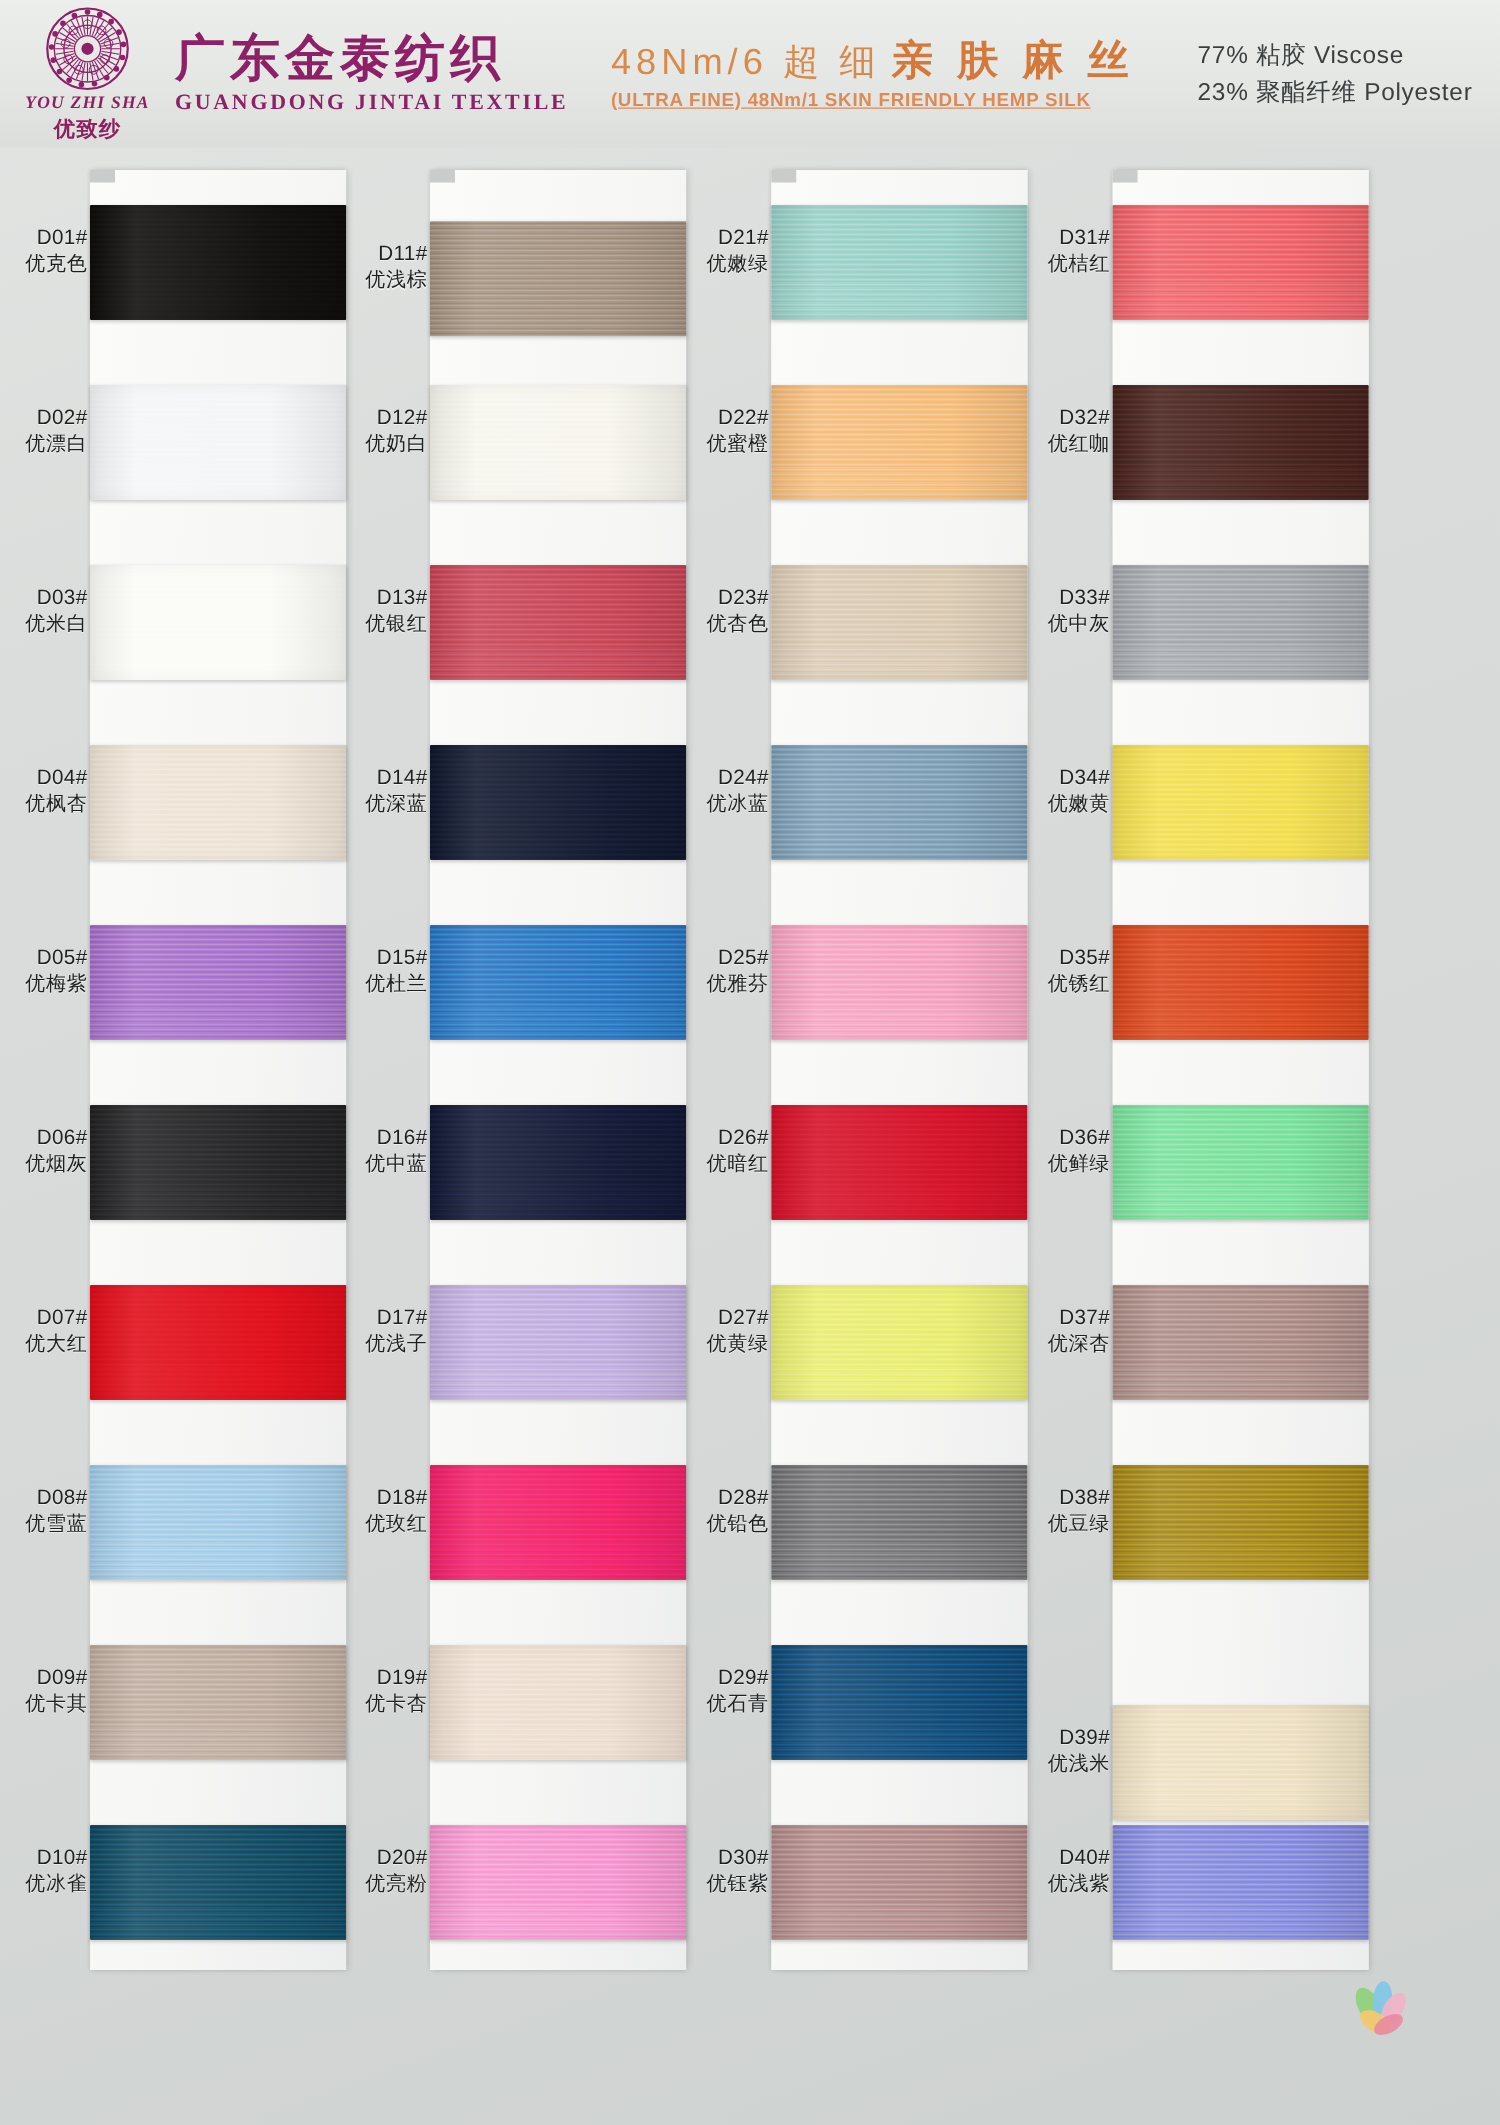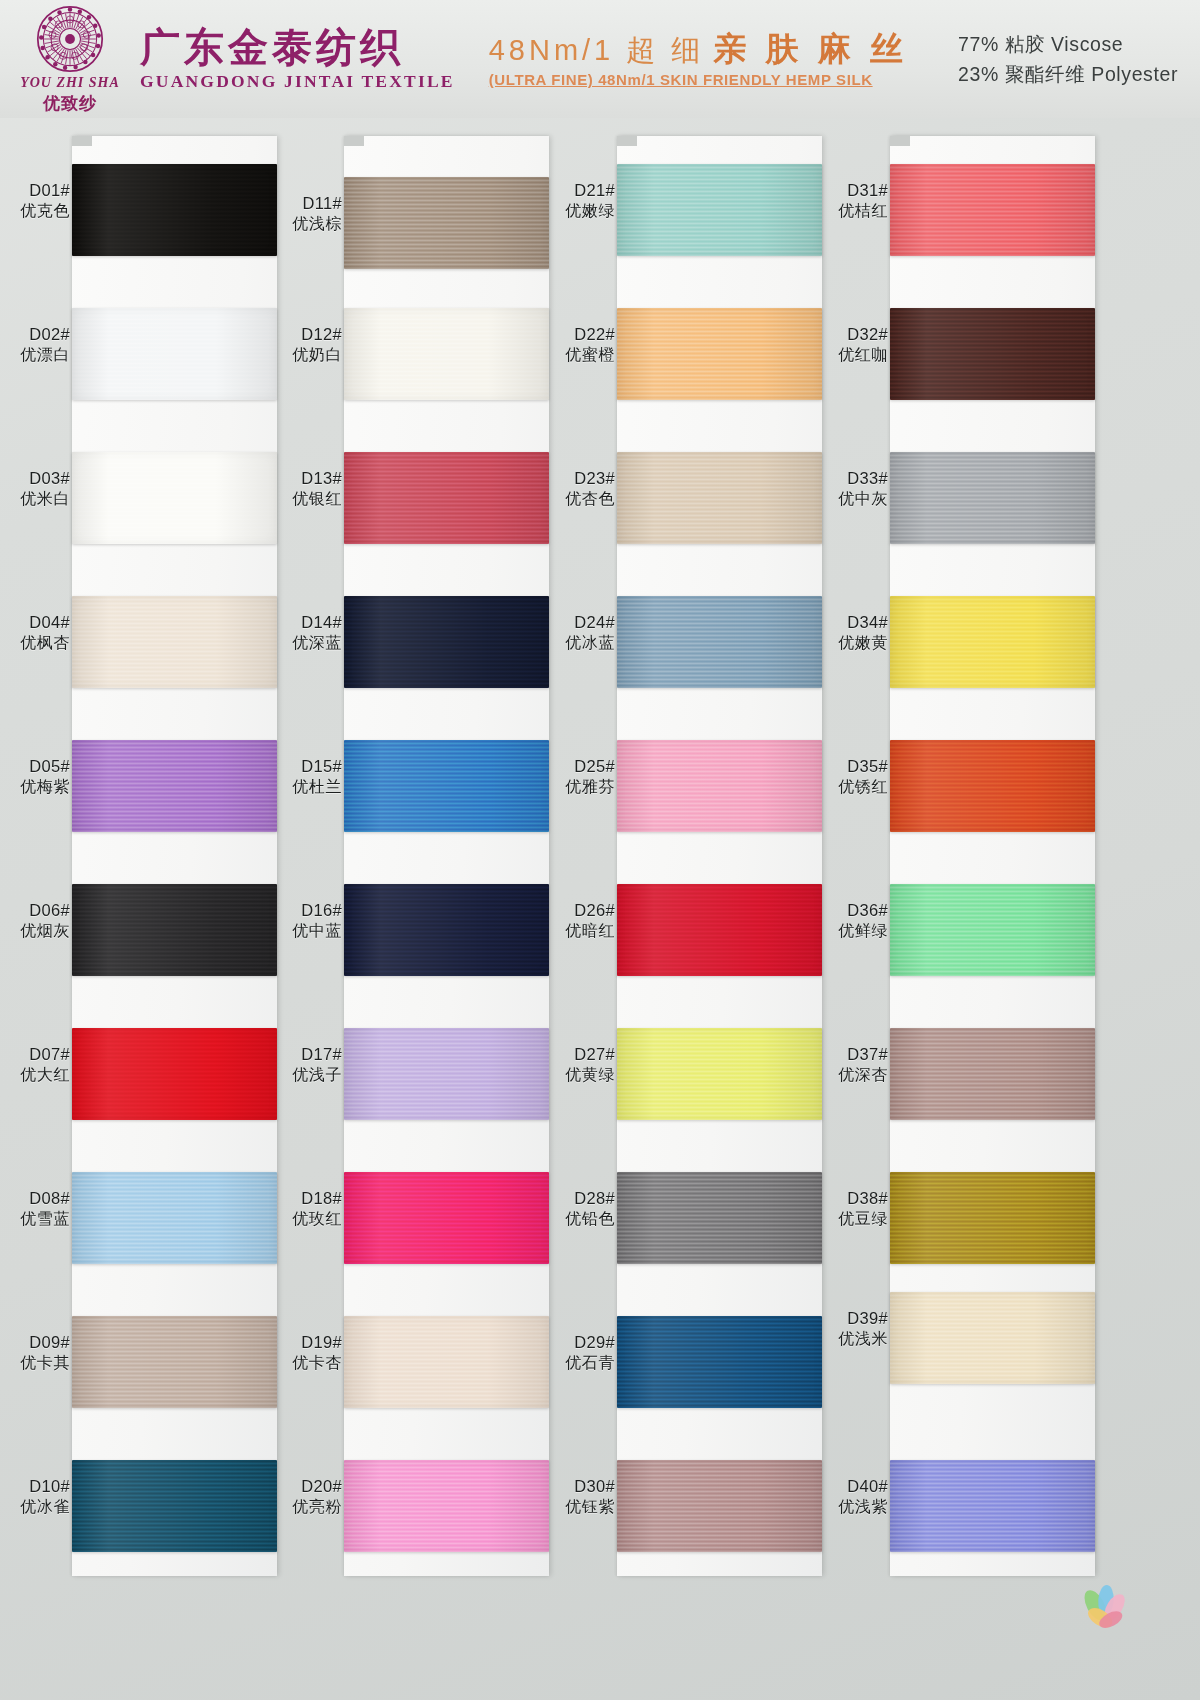--- a/index.html
+++ b/index.html
@@ -224,21 +224,21 @@
       </div>
 
       <div class="brand-text">
         <div class="brand-cn">广东金泰纺织</div>
         <div class="brand-en">GUANGDONG JINTAI TEXTILE</div>
       </div>
     </div>
 
     <div class="product">
       <div class="prod-line1">
-        <span class="mid-cn">48Nm/1 超 细</span>
+        <span class="mid-cn">48Nm/6 超 细</span>
         <span class="big-cn">亲 肤 麻 丝</span>
       </div>
       <div class="prod-line2">(ULTRA FINE) 48Nm/1 SKIN FRIENDLY HEMP SILK</div>
     </div>
 
     <div class="composition">
       <div class="comp-line">77% 粘胶 Viscose</div>
       <div class="comp-line">23% 聚酯纤维 Polyester</div>
     </div>
   </div>
@@ -525,21 +525,21 @@
             </div>
             <div class="swatch" style="background-color: rgb(178, 148, 142);"></div>
           </div>
         <div class="row" style="top:1008px">
             <div class="label">
               <span class="code">D38#</span>
               <span class="name">优豆绿</span>
             </div>
             <div class="swatch" style="background-color: rgb(171, 142, 31);"></div>
           </div>
-        <div class="row" style="top:1128px">
+        <div class="row" style="top:1200px">
             <div class="label">
               <span class="code">D39#</span>
               <span class="name">优浅米</span>
             </div>
             <div class="swatch" style="background-color: rgb(239, 226, 198);"></div>
           </div>
         <div class="row" style="top:1296px">
             <div class="label">
               <span class="code">D40#</span>
               <span class="name">优浅紫</span>

